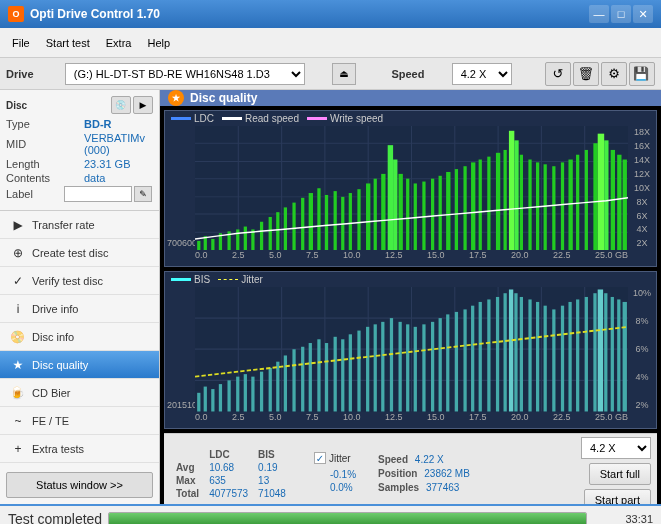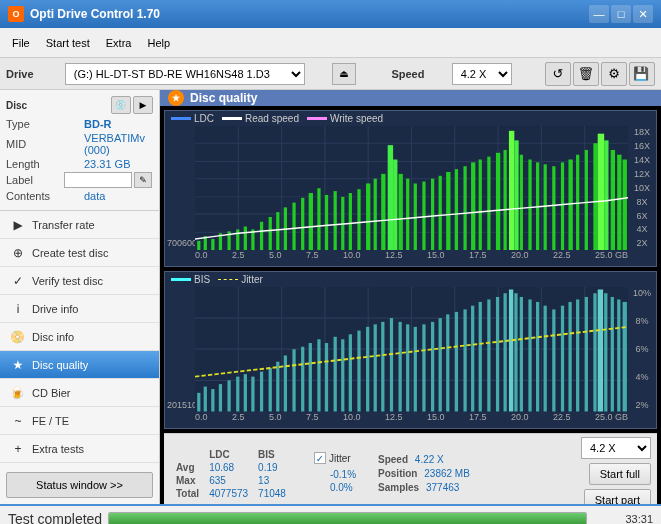--- a/index.html
+++ b/index.html
@@ -451,27 +451,27 @@
       </div>
       <div class="disc-info-row">
         <span class="disc-info-label">MID</span>
         <span class="disc-info-value">VERBATIMv (000)</span>
       </div>
       <div class="disc-info-row">
         <span class="disc-info-label">Length</span>
         <span class="disc-info-value">23.31 GB</span>
       </div>
       <div class="disc-info-row">
+        <span class="disc-info-label">Contents</span>
+        <span class="disc-info-value">data</span>
+      </div>
+      <div class="disc-info-row">
         <span class="disc-info-label">Label</span>
         <input class="label-input" type="text" style="">
         <button class="label-btn">✎</button>
-      </div>
-      <div class="disc-info-row">
-        <span class="disc-info-label">Contents</span>
-        <span class="disc-info-value">data</span>
       </div>
     </div>
 
     <div class="nav-item">
       <span class="nav-item-icon">▶</span>
       <span>Transfer rate</span>
     </div>
     <div class="nav-item">
       <span class="nav-item-icon">⊕</span>
       <span>Create test disc</span>

